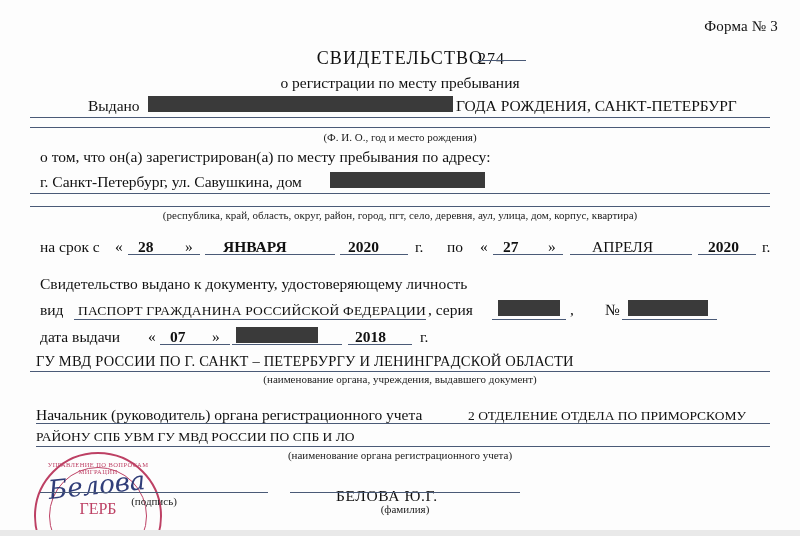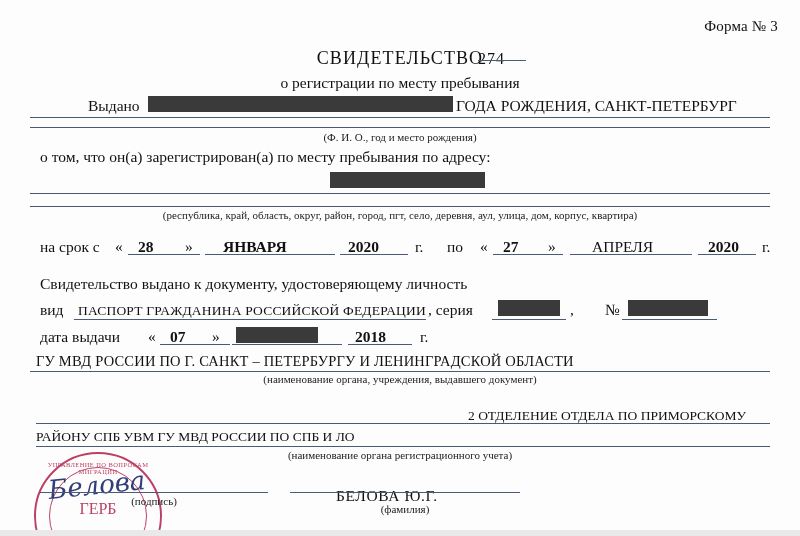--- a/index.html
+++ b/index.html
@@ -142,20 +142,21 @@
       <div class="rule"></div>
     </div>
 
   <div class="abs" style="top:127px; left:30px; width:740px;">
       <div class="rule"></div>
     </div>
   <div class="abs small-note" style="top:131px; left:30px; width:740px;">(Ф. И. О., год и место рождения)</div>
 
   <div class="abs lbl" style="top:148px; left:40px;">о том, что он(а) зарегистрирован(а) по месту пребывания по адресу:</div>
 
+  <div class="abs lbl" style="top:173px; left:40px; white-space:nowrap;">г. Санкт-Петербург, ул. Савушкина, дом</div>
   <div class="abs redact" style="top:172px; left:330px; width:155px;"></div>
   <div class="abs" style="top:193px; left:30px; width:740px;">
       <div class="rule"></div>
     </div>
   <div class="abs" style="top:206px; left:30px; width:740px;">
       <div class="rule"></div>
     </div>
   <div class="abs small-note" style="top:209px; left:30px; width:740px;">(республика, край, область, округ, район, город, пгт, село, деревня, аул, улица, дом, корпус, квартира)</div>
 
   <div class="abs lbl" style="top:238px; left:40px;">на срок с</div>
@@ -231,20 +232,21 @@
       <div class="rule"></div>
     </div>
   <div class="abs lbl" style="top:328px; left:420px;">г.</div>
 
   <div class="abs" style="top:353px; left:36px; font-size:14.5px; letter-spacing:0.2px; white-space:nowrap;">ГУ  МВД  РОССИИ  ПО  Г. САНКТ – ПЕТЕРБУРГУ  И  ЛЕНИНГРАДСКОЙ ОБЛАСТИ</div>
   <div class="abs" style="top:371px; left:30px; width:740px;">
       <div class="rule"></div>
     </div>
   <div class="abs small-note" style="top:373px; left:30px; width:740px;">(наименование органа, учреждения, выдавшего документ)</div>
 
+  <div class="abs lbl" style="top:406px; left:36px;">Начальник (руководитель) органа регистрационного учета</div>
   <div class="abs" style="top:408px; left:468px; font-size:13.5px; white-space:nowrap;">2 ОТДЕЛЕНИЕ ОТДЕЛА  ПО ПРИМОРСКОМУ</div>
   <div class="abs" style="top:423px; left:36px; width:734px;">
       <div class="rule"></div>
     </div>
   <div class="abs" style="top:429px; left:36px; font-size:13.5px; white-space:nowrap;">РАЙОНУ СПБ УВМ  ГУ  МВД  РОССИИ   ПО  СПБ  И  ЛО</div>
   <div class="abs" style="top:446px; left:36px; width:734px;">
       <div class="rule"></div>
     </div>
   <div class="abs small-note" style="top:449px; left:30px; width:740px;">(наименование органа регистрационного учета)</div>
 

